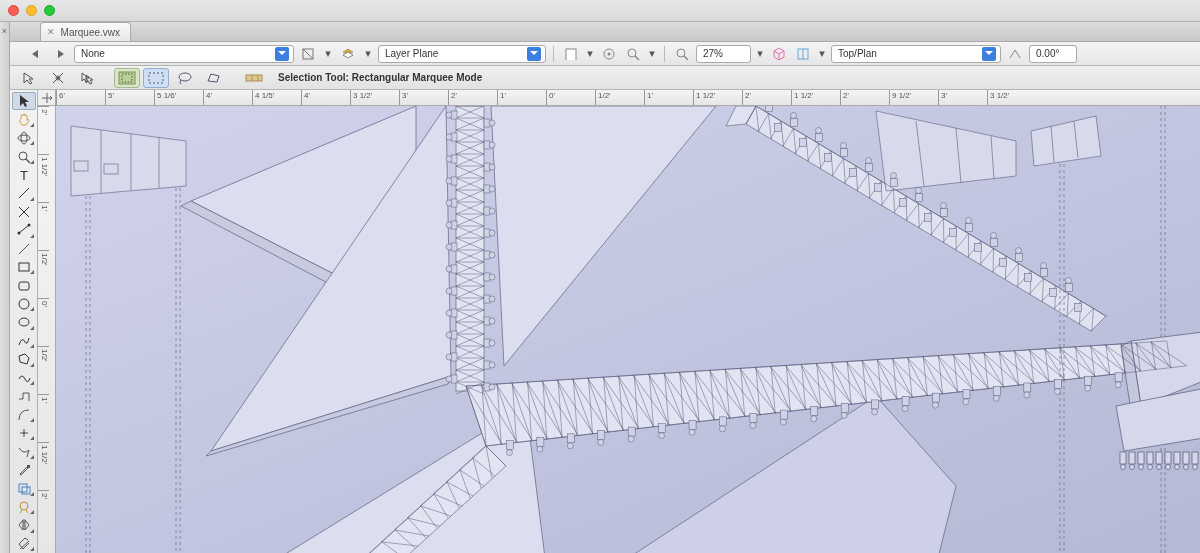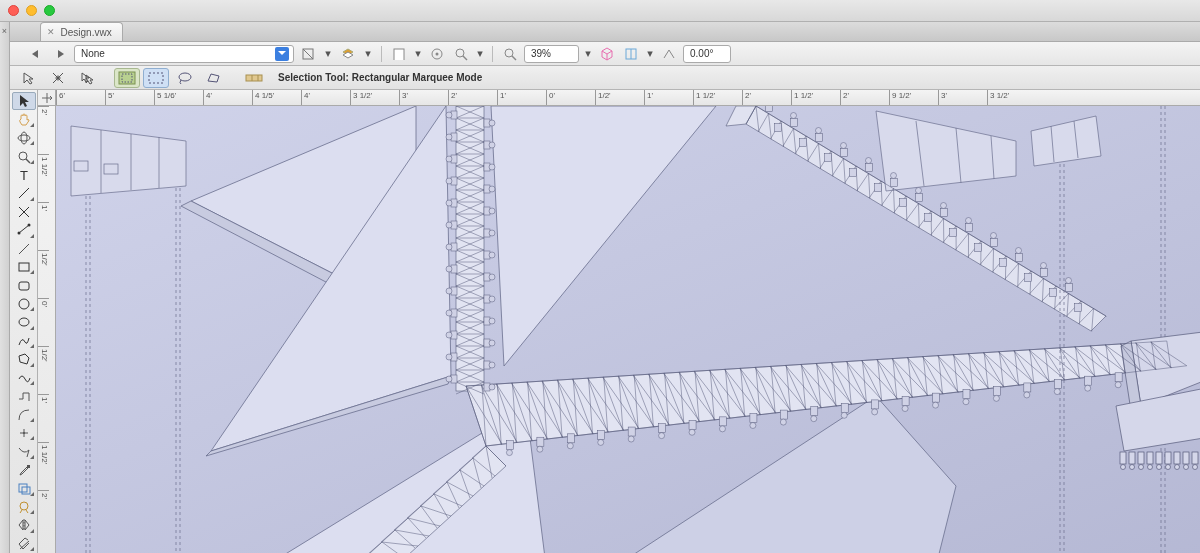--- a/index.html
+++ b/index.html
@@ -57,21 +57,21 @@
   <div class="traffic red"></div>
   <div class="traffic yellow"></div>
   <div class="traffic green"></div>
 </div>
 
 <div class="sidegrip">×</div>
 
 <div class="tabbar">
   <div class="tab">
     <span class="x">✕</span>
-    <span>Design.vwx</span>
+    <span>Marquee.vwx</span>
   </div>
 </div>
 
 <div class="viewbar">
   <div class="iconbtn">
       <svg width="12" height="12">
         <path d="M4 2 L10 6 L4 10 Z" fill="#666" transform="scale(-1,1) translate(-12,0)"></path>
       </svg>
     </div>
   <div class="iconbtn">
@@ -90,20 +90,24 @@
       </svg>
     </div>
   <div class="iconbtn" style="width:12px">▾</div>
   <div class="iconbtn">
       <svg width="14" height="14">
         <path d="M2 5 L7 2 L12 5 L7 8 Z" fill="#e0a030" stroke="#aa7"></path>
         <path d="M2 8 L7 5 L12 8 L7 11 Z" fill="#fff" stroke="#888"></path>
       </svg>
     </div>
   <div class="iconbtn" style="width:12px">▾</div>
+  <div class="drop" style="width:168px">
+    <span>Layer Plane</span>
+    <span class="arr"></span>
+  </div>
   <div class="sep"></div>
   <div class="iconbtn">
       <svg width="12" height="12">
         <rect x="1" y="1" width="10" height="12" fill="#fff" stroke="#888"></rect>
       </svg>
     </div>
   <div class="iconbtn" style="width:10px">▾</div>
   <div class="iconbtn">
       <svg width="14" height="14">
         <circle cx="7" cy="7" r="5" fill="none" stroke="#888"></circle>
@@ -118,38 +122,42 @@
     </div>
   <div class="iconbtn" style="width:10px">▾</div>
   <div class="sep"></div>
   <div class="iconbtn">
       <svg width="14" height="14">
         <circle cx="6" cy="6" r="4" fill="none" stroke="#888"></circle>
         <line x1="9" y1="9" x2="13" y2="13" stroke="#888" stroke-width="1.5"></line>
       </svg>
     </div>
   <div class="drop" style="width:55px">
-    <span>39%</span>
+    <span>27%</span>
   </div>
   <div class="iconbtn" style="width:10px">▾</div>
   <div class="iconbtn">
       <svg width="14" height="14">
         <path d="M2 4 L7 1 L12 4 L12 10 L7 13 L2 10 Z" fill="none" stroke="#e86fb0"></path>
         <line x1="2" y1="4" x2="7" y2="7" stroke="#e86fb0"></line>
         <line x1="12" y1="4" x2="7" y2="7" stroke="#e86fb0"></line>
         <line x1="7" y1="7" x2="7" y2="13" stroke="#e86fb0"></line>
       </svg>
     </div>
   <div class="iconbtn">
       <svg width="14" height="14">
         <rect x="2" y="2" width="10" height="10" fill="none" stroke="#6aa8d8"></rect>
         <line x1="7" y1="2" x2="7" y2="12" stroke="#6aa8d8"></line>
       </svg>
     </div>
   <div class="iconbtn" style="width:10px">▾</div>
+  <div class="drop" style="width:170px">
+    <span>Top/Plan</span>
+    <span class="arr"></span>
+  </div>
   <div class="iconbtn">
       <svg width="14" height="14">
         <path d="M2 11 L7 3 L12 11" fill="none" stroke="#888"></path>
       </svg>
     </div>
   <div class="drop" style="width:48px">
     <span>0.00°</span>
   </div>
 </div>
 

